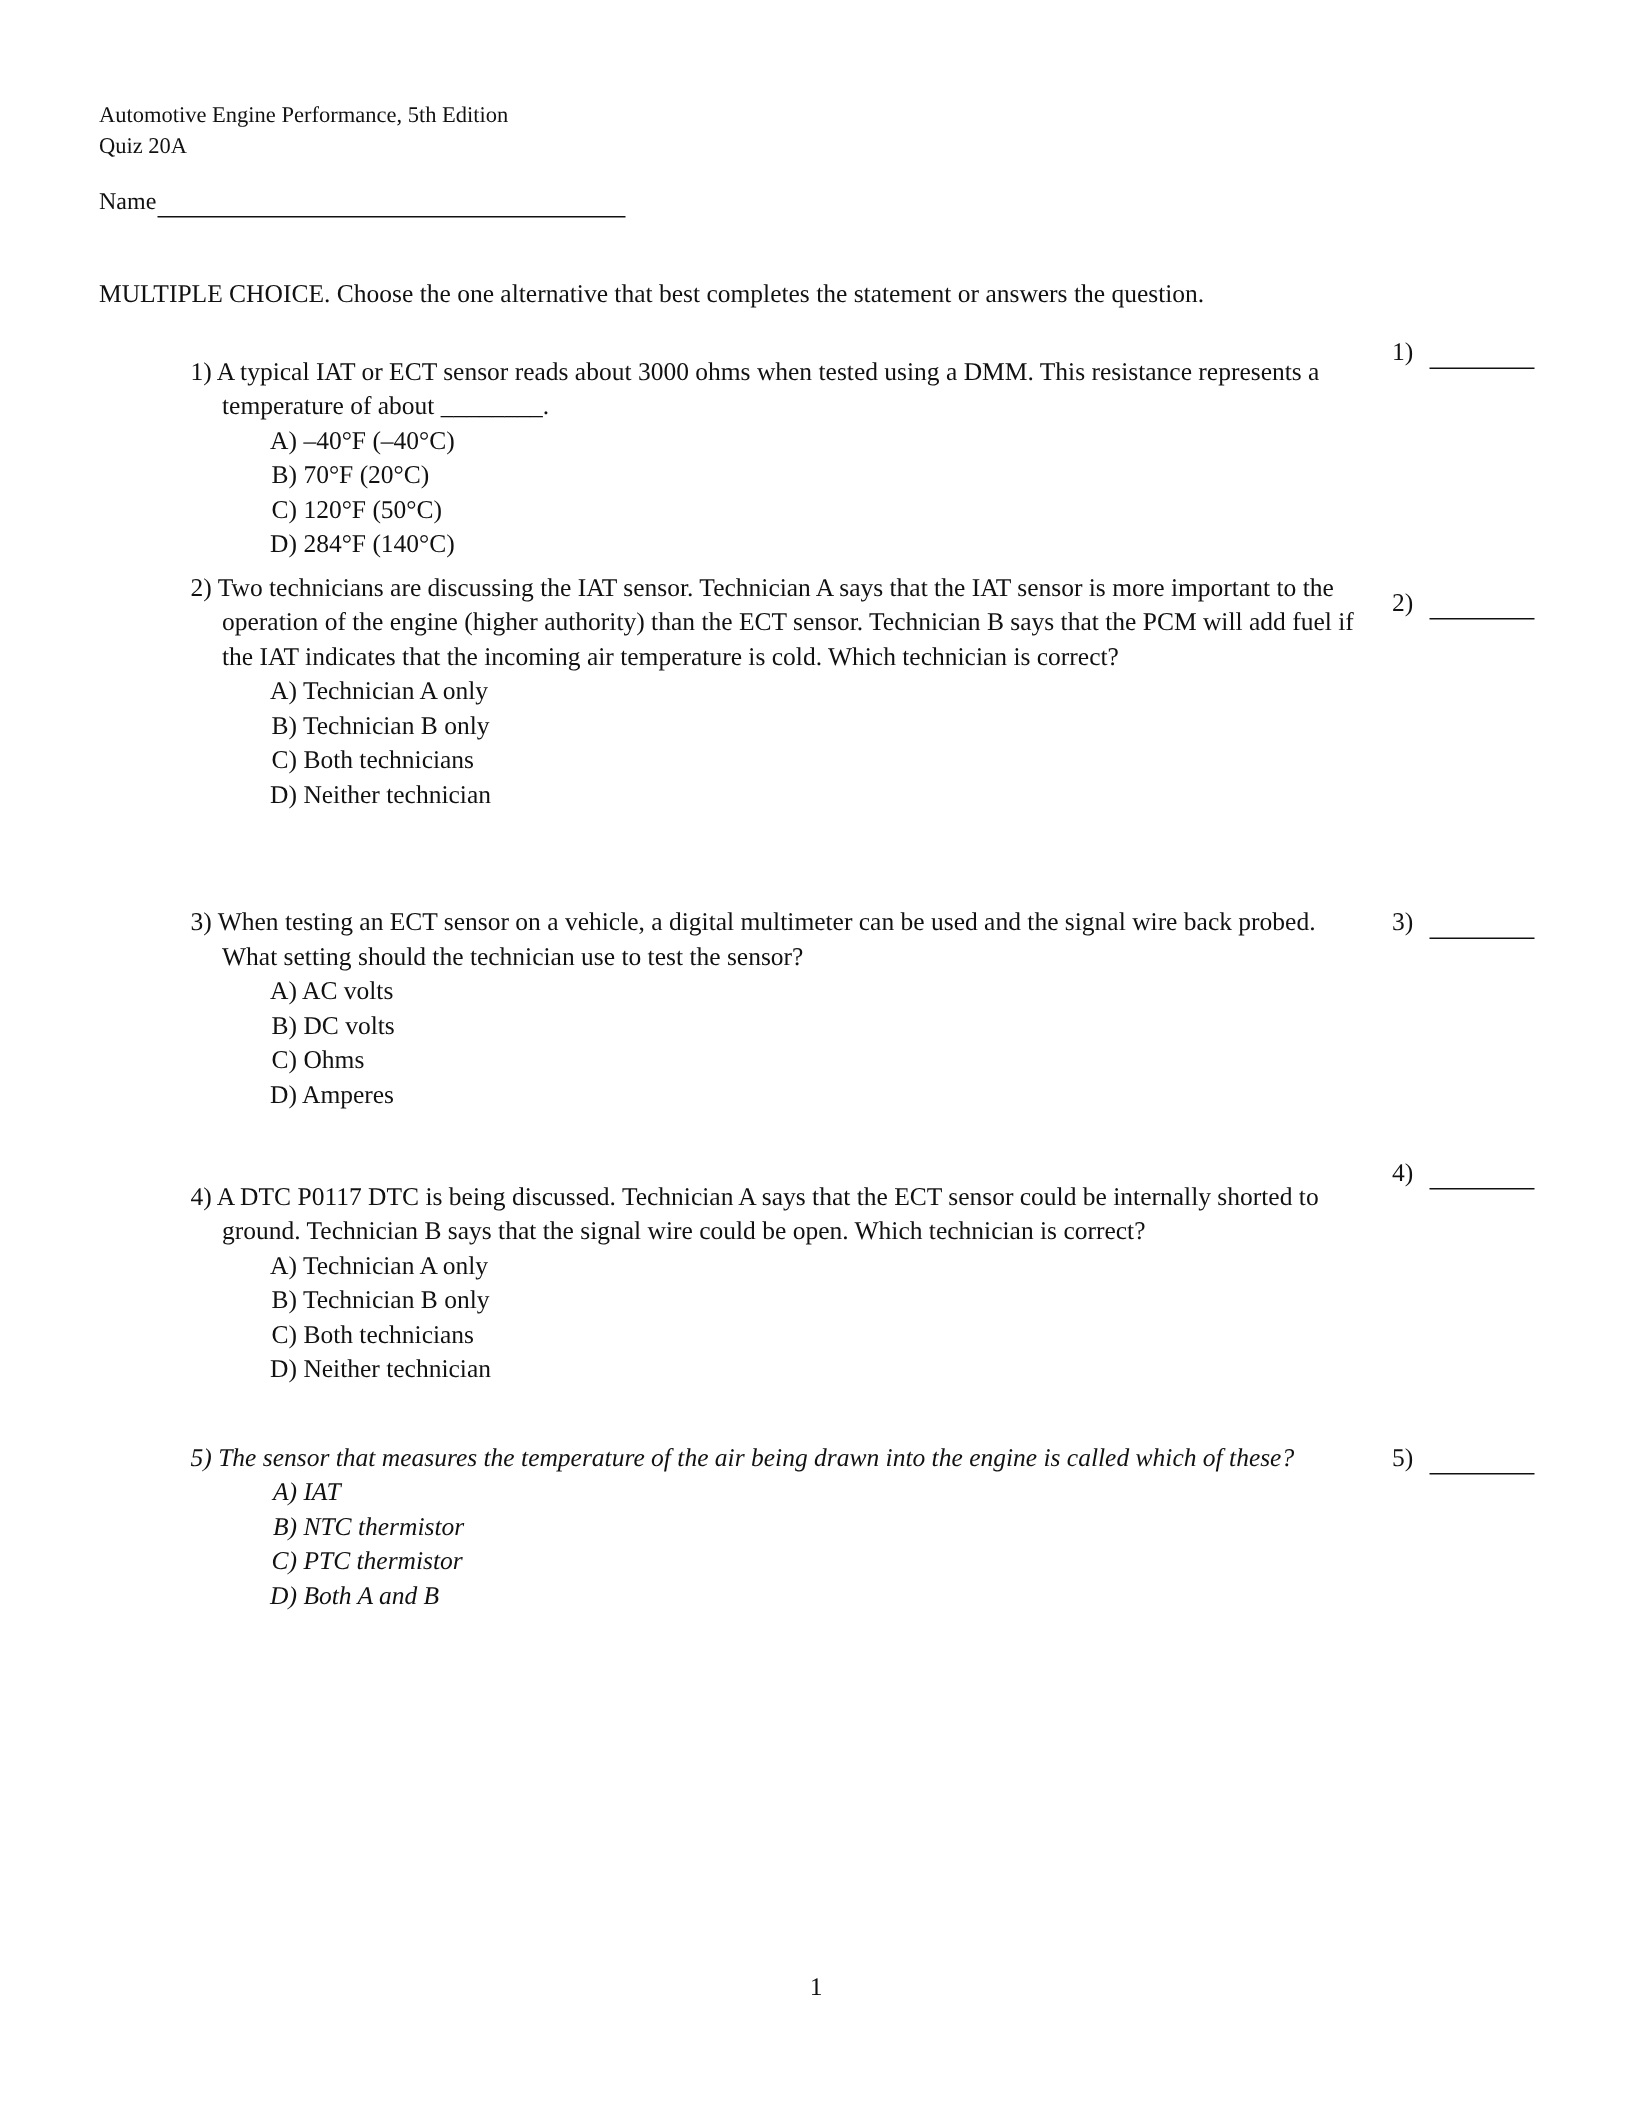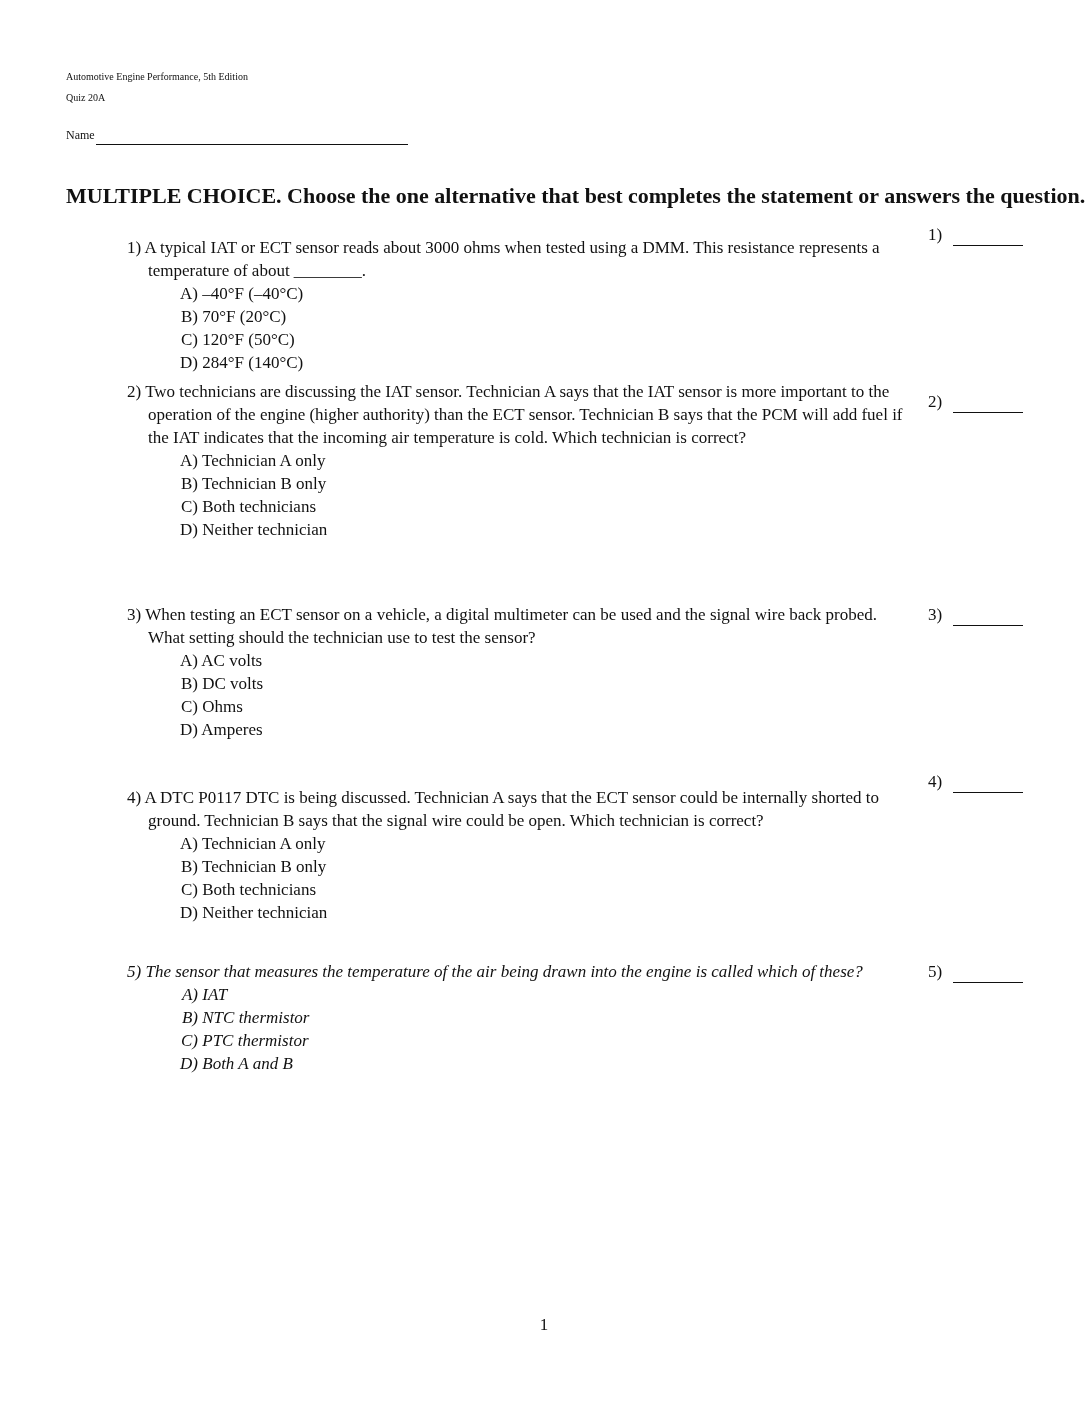--- a/index.html
+++ b/index.html
@@ -10,45 +10,45 @@
     body {
       width: 1088px;
       height: 1408px;
       position: relative;
       overflow: hidden;
       font-family: "Liberation Serif", "DejaVu Serif", serif;
       color: #111111;
     }
     .abs { position: absolute; }
     .header-line {
-      font-size: 10px;
+      font-size: 15px;
       line-height: 20px;
       left: 66px;
       white-space: nowrap;
     }
     .name-row {
       left: 66px;
       top: 125px;
-      font-size: 12px;
+      font-size: 16px;
       line-height: 20px;
       display: flex;
       align-items: flex-end;
     }
     .name-line {
       display: inline-block;
       width: 312px;
       border-bottom: 1px solid #111;
       height: 17px;
       margin-left: 1px;
     }
     .instructions {
       left: 66px;
       top: 185px;
-      font-size: 22px;
-      font-weight: bold;
+      font-size: 17px;
+      font-weight: normal;
       line-height: 22px;
       white-space: nowrap;
       text-align: center;
     }
     .question {
       left: 127px;
       width: 780px;
       font-size: 17px;
       line-height: 23px;
     }

